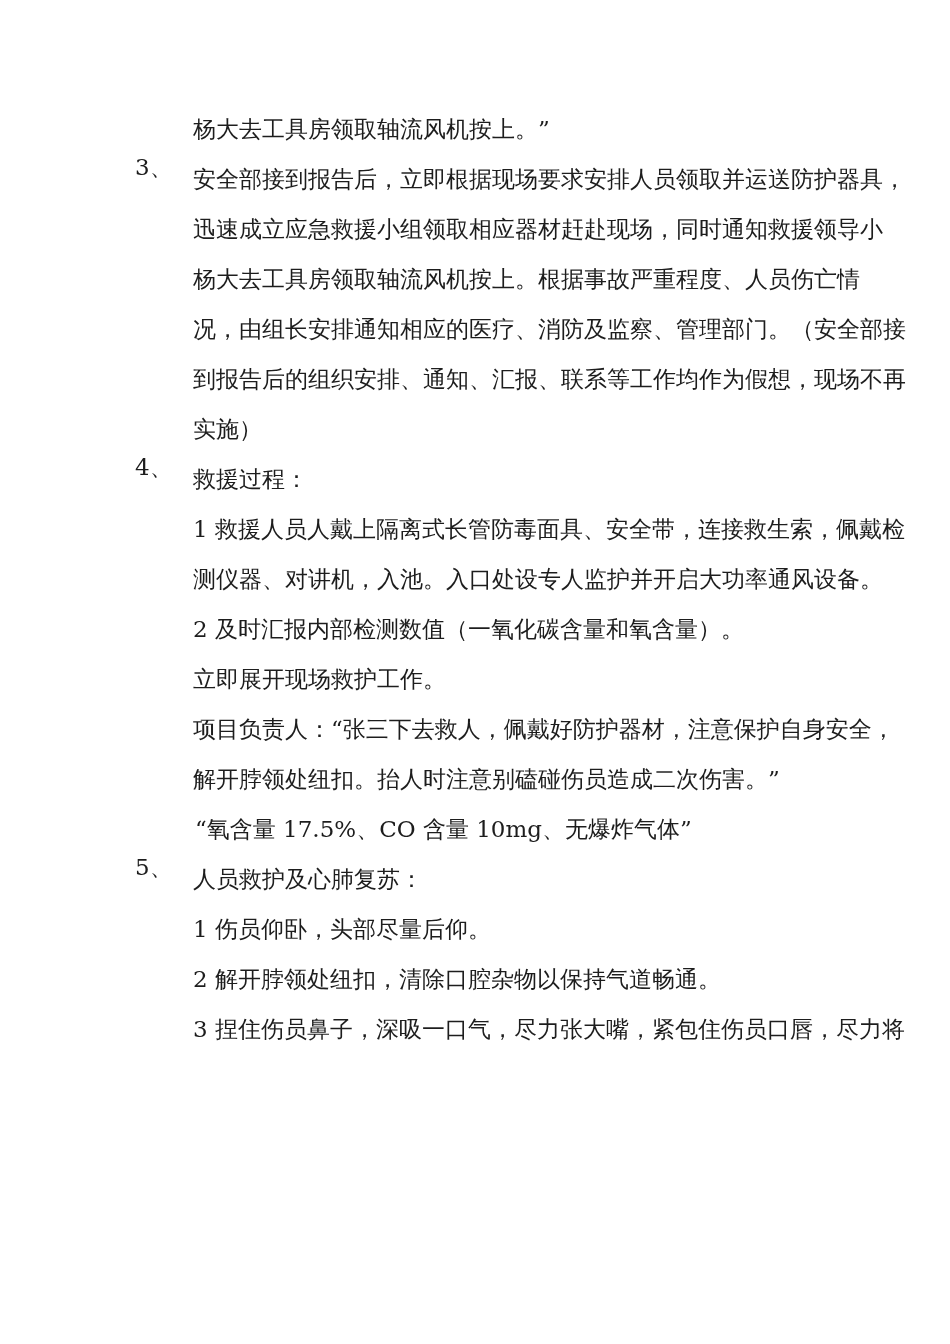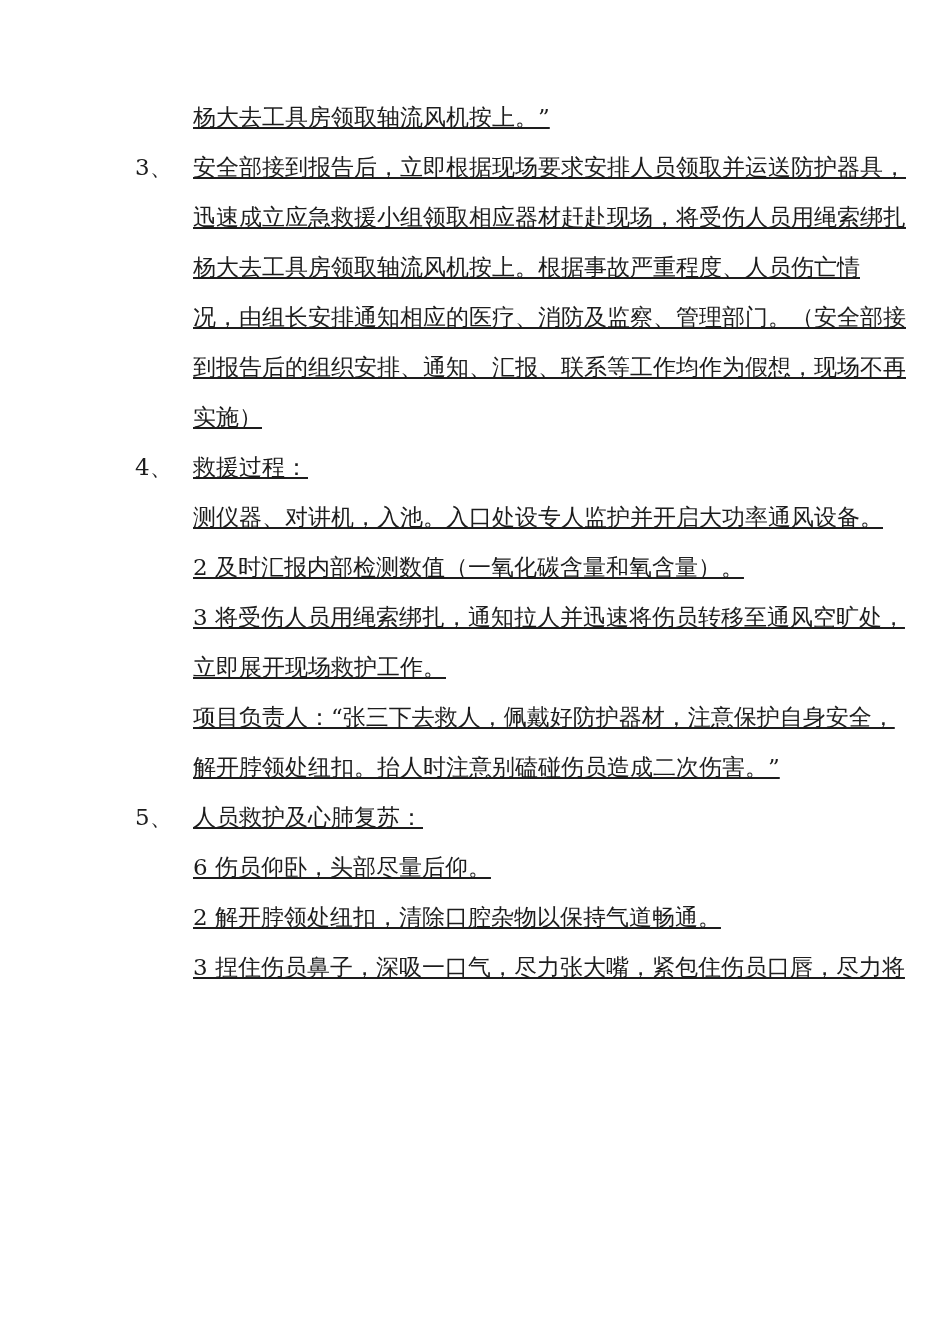--- a/index.html
+++ b/index.html
@@ -30,22 +30,21 @@
     white-space: nowrap;
   }
   .num {
     position: absolute;
     left: 135px;
     top: 0;
   }
   .txt {
     position: absolute;
     left: 193px;
-    top: 0;
-    text-decoration: underline;
+    top: 12px;
   }
   .indent-quote .txt {
     left: 210px;
   }
   .indent-quote-small .txt {
     left: 195px;
   }
 </style>
 </head>
 <body>
@@ -53,62 +52,65 @@
 <div class="page">
   <div class="doc">
       <div class="line">
         <span class="txt">杨大去工具房领取轴流风机按上。”</span>
       </div>
       <div class="line">
         <span class="num">3、</span>
         <span class="txt">安全部接到报告后，立即根据现场要求安排人员领取并运送防护器具，</span>
       </div>
       <div class="line">
-        <span class="txt">迅速成立应急救援小组领取相应器材赶赴现场，将受伤人员用绳索绑扎</span>
+        <span class="txt">迅速成立应急救援小组领取相应器材赶赴现场，同时通知救援领导小</span>
       </div>
       <div class="line">
         <span class="txt">杨大去工具房领取轴流风机按上。根据事故严重程度、人员伤亡情</span>
       </div>
       <div class="line">
         <span class="txt">况，由组长安排通知相应的医疗、消防及监察、管理部门。（安全部接</span>
       </div>
       <div class="line">
         <span class="txt">到报告后的组织安排、通知、汇报、联系等工作均作为假想，现场不再</span>
       </div>
       <div class="line">
         <span class="txt">实施）</span>
       </div>
       <div class="line">
         <span class="num">4、</span>
         <span class="txt">救援过程：</span>
       </div>
       <div class="line">
+        <span class="txt">1 救援人员人戴上隔离式长管防毒面具、安全带，连接救生索，佩戴检</span>
+      </div>
+      <div class="line">
         <span class="txt">测仪器、对讲机，入池。入口处设专人监护并开启大功率通风设备。</span>
       </div>
       <div class="line">
         <span class="txt">2 及时汇报内部检测数值（一氧化碳含量和氧含量）。</span>
-      </div>
-      <div class="line">
-        <span class="txt">3 将受伤人员用绳索绑扎，通知拉人并迅速将伤员转移至通风空旷处，</span>
       </div>
       <div class="line">
         <span class="txt">立即展开现场救护工作。</span>
       </div>
       <div class="line">
         <span class="txt">项目负责人：“张三下去救人，佩戴好防护器材，注意保护自身安全，</span>
       </div>
       <div class="line">
         <span class="txt">解开脖领处纽扣。抬人时注意别磕碰伤员造成二次伤害。”</span>
       </div>
+      <div class="line indent-quote-small">
+        <span class="txt">“氧含量 17.5%、CO 含量 10mg、无爆炸气体”</span>
+      </div>
       <div class="line">
         <span class="num">5、</span>
         <span class="txt">人员救护及心肺复苏：</span>
       </div>
       <div class="line">
-        <span class="txt">6 伤员仰卧，头部尽量后仰。</span>
+        <span class="txt">1 伤员仰卧，头部尽量后仰。</span>
       </div>
       <div class="line">
         <span class="txt">2 解开脖领处纽扣，清除口腔杂物以保持气道畅通。</span>
       </div>
       <div class="line">
         <span class="txt">3 捏住伤员鼻子，深吸一口气，尽力张大嘴，紧包住伤员口唇，尽力将</span>
       </div>
     </div>
 </div>
 

